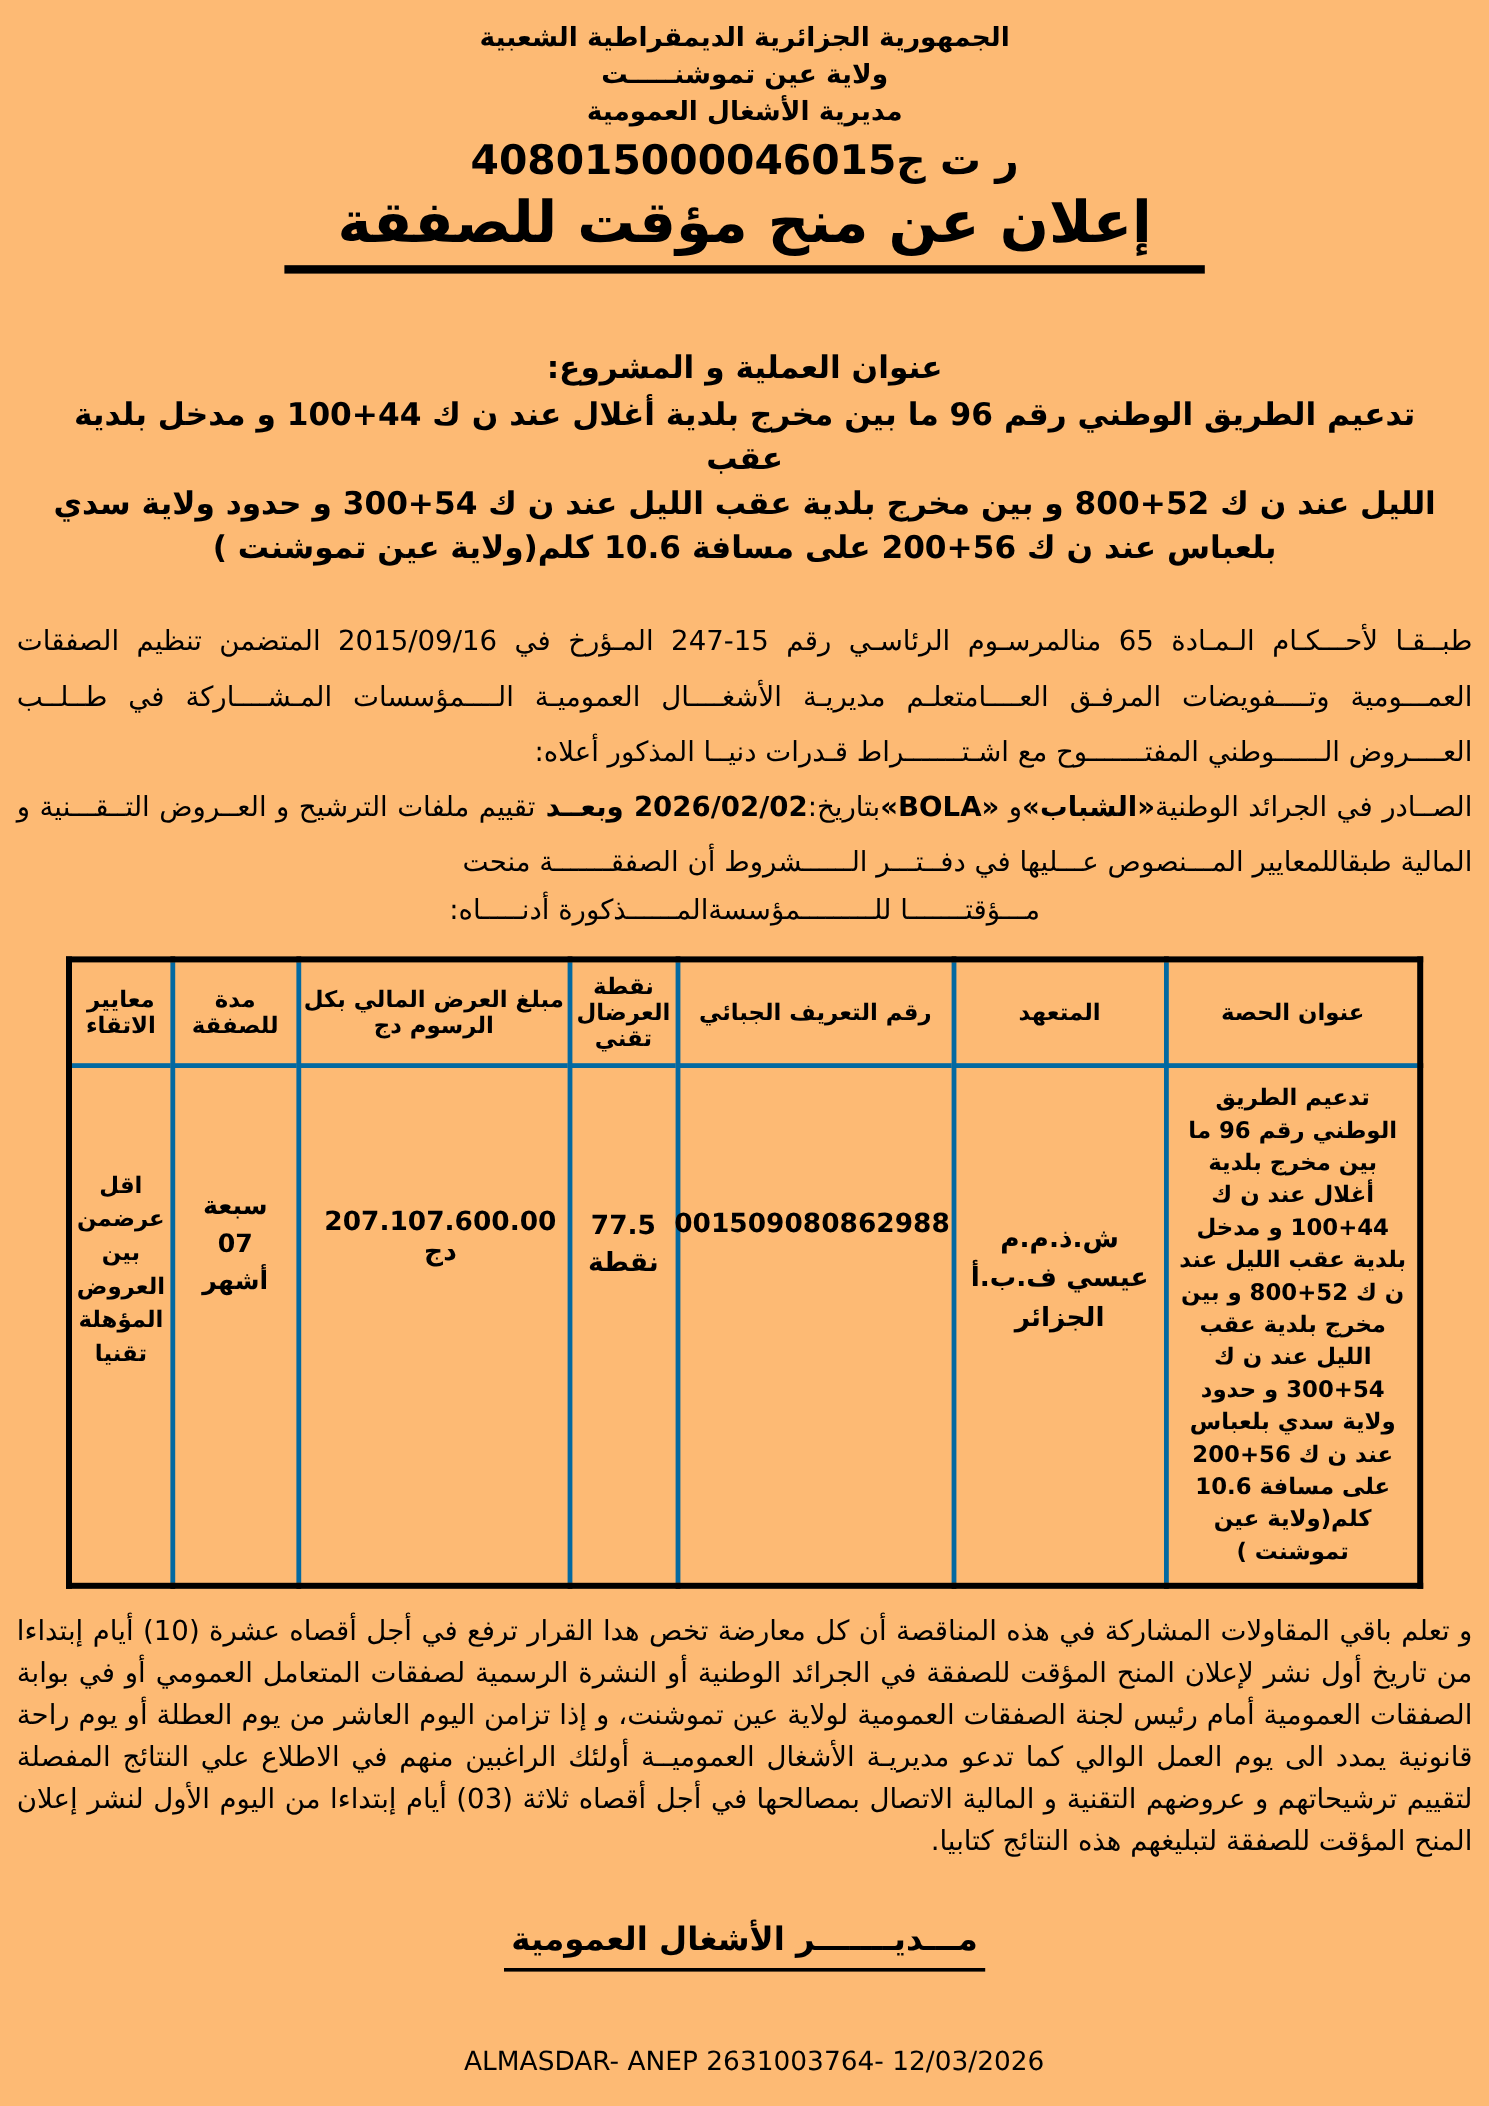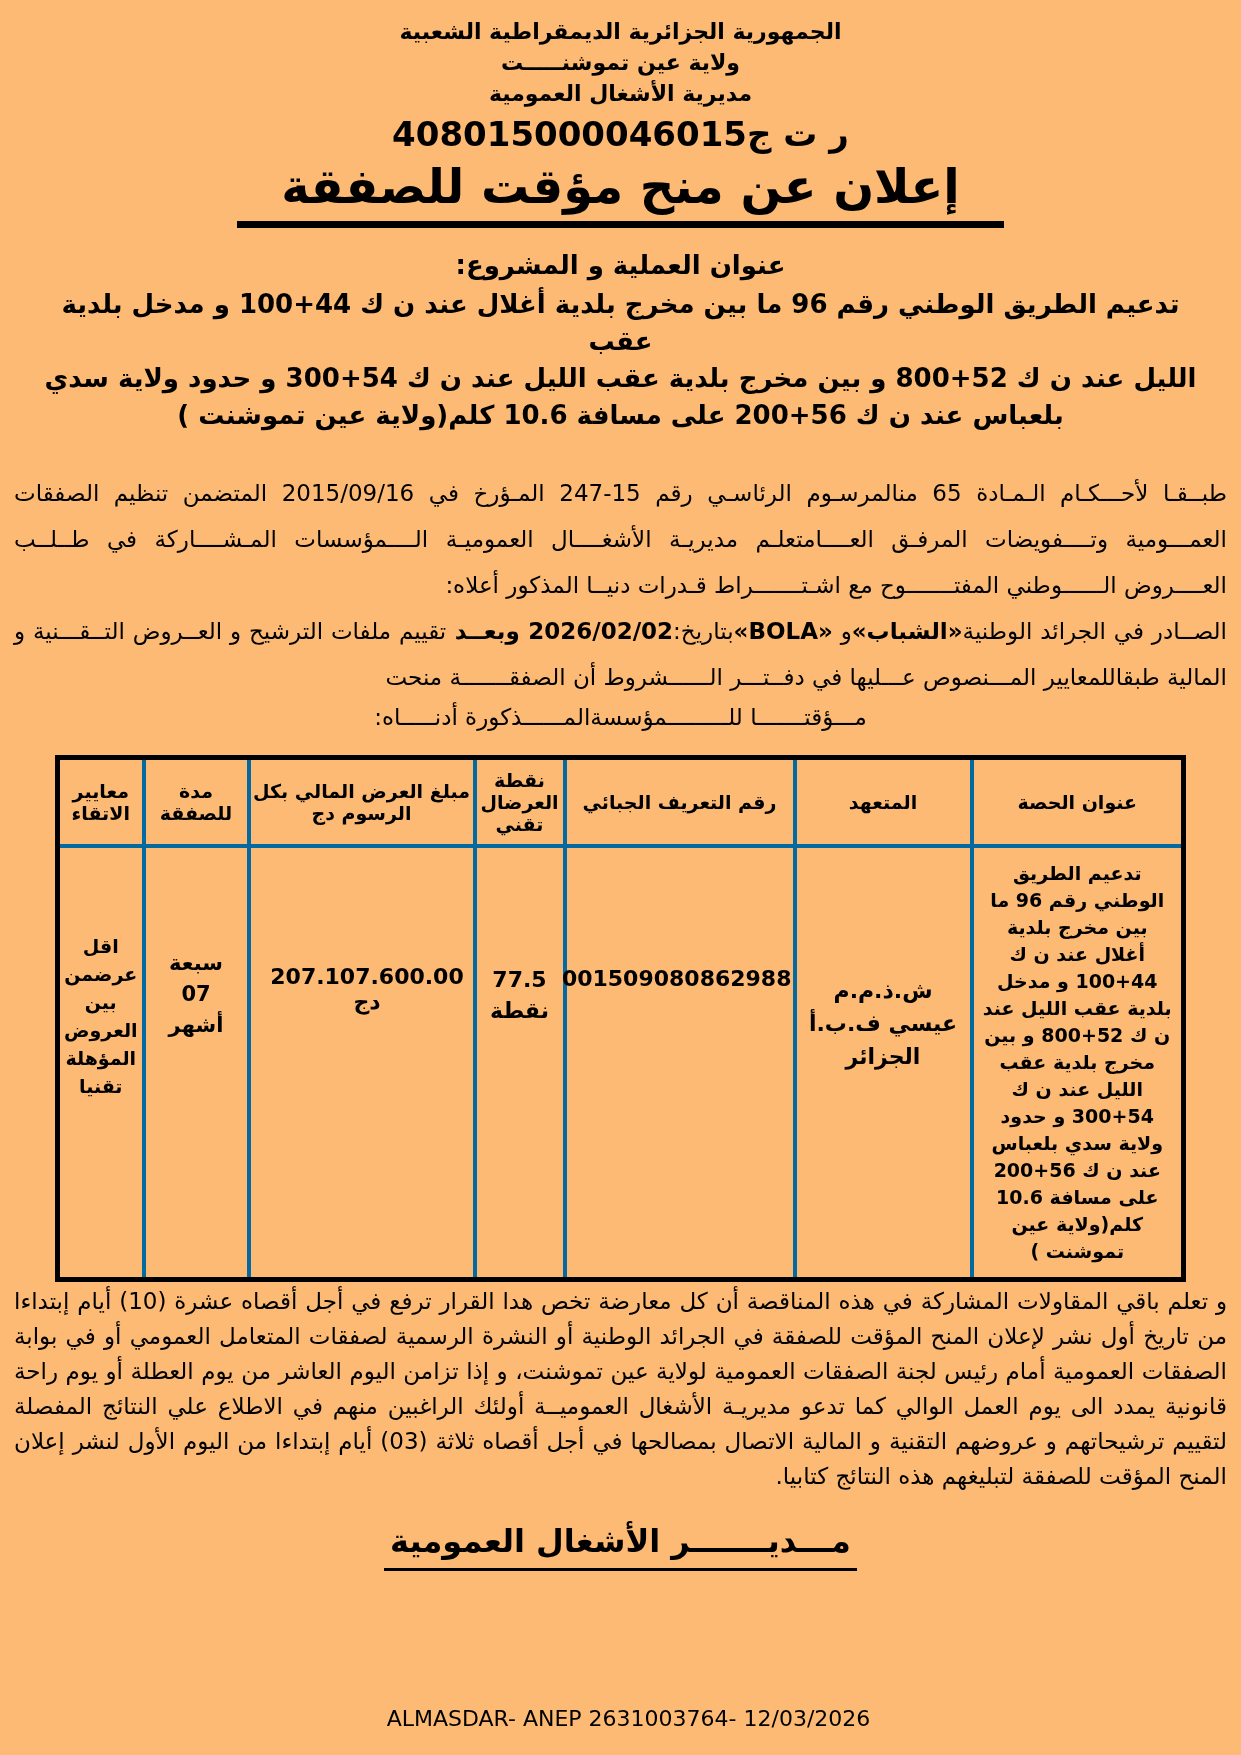--- a/index.html
+++ b/index.html
@@ -17,21 +17,21 @@
   .hdr-line { text-align:center; font-weight:bold; font-size:22px; line-height:31px; }
   .rc-line { text-align:center; font-weight:bold; font-size:34px; line-height:46px; margin-top:2px; }
   .rc-line .num { letter-spacing:1px; }
   .title-wrap { text-align:center; margin-top:0; }
   .main-title {
     display:inline-block;
     font-size:48px; font-weight:bold; line-height:58px;
     border-bottom:7px solid #000;
     padding:0 44px 6px 44px;
   }
-  .section-heading { text-align:center; font-weight:bold; font-size:26px; line-height:34px; margin-top:20px; }
+  .section-heading { text-align:center; font-weight:bold; font-size:26px; line-height:34px; margin-top:62px; }
   .project-desc {
     text-align:center; font-weight:bold;
     font-size:26px; line-height:37px;
     white-space:pre-line;
     margin:4px 30px 0 30px;
   }
   .legal {
     font-size:23px; line-height:46px;
     text-align:justify;
     margin:36px 14px 0 14px;
@@ -63,28 +63,29 @@
   td.contractor{ font-size:22px; line-height:33px; padding-top:126px; }
   td.tax       { font-size:22px; padding-top:118px; }
   td.score     { font-size:22px; line-height:31px; padding-top:116px; }
   td.money     { font-size:22px; padding-top:116px;padding-left:12px; }
   td.duration  { font-size:21px; line-height:31px; padding-top:100px; }
   td.criteria  { font-size:19px; line-height:28px; padding-top:84px; }
 
   .appeal {
     font-size:23px; line-height:35px;
     text-align:justify;
-    margin:2px 14px 0 14px;
+    margin:19px 14px 0 14px;
   }
   .signature-wrap { text-align:center; margin-top:28px; }
   .signature {
     display:inline-block;
-    font-weight:bold; font-size:32px;
+    font-weight:bold; font-size:27px;
     border-bottom:3px solid #000;
     padding:0 6px 8px 6px;
+    margin-top:20px;
   }
   .footer {
     position:absolute; bottom:24px; left:16px; right:0;
     text-align:center; direction:ltr;
     font-size:22px;
   }
 </style>
 </head>
 <body>
 

